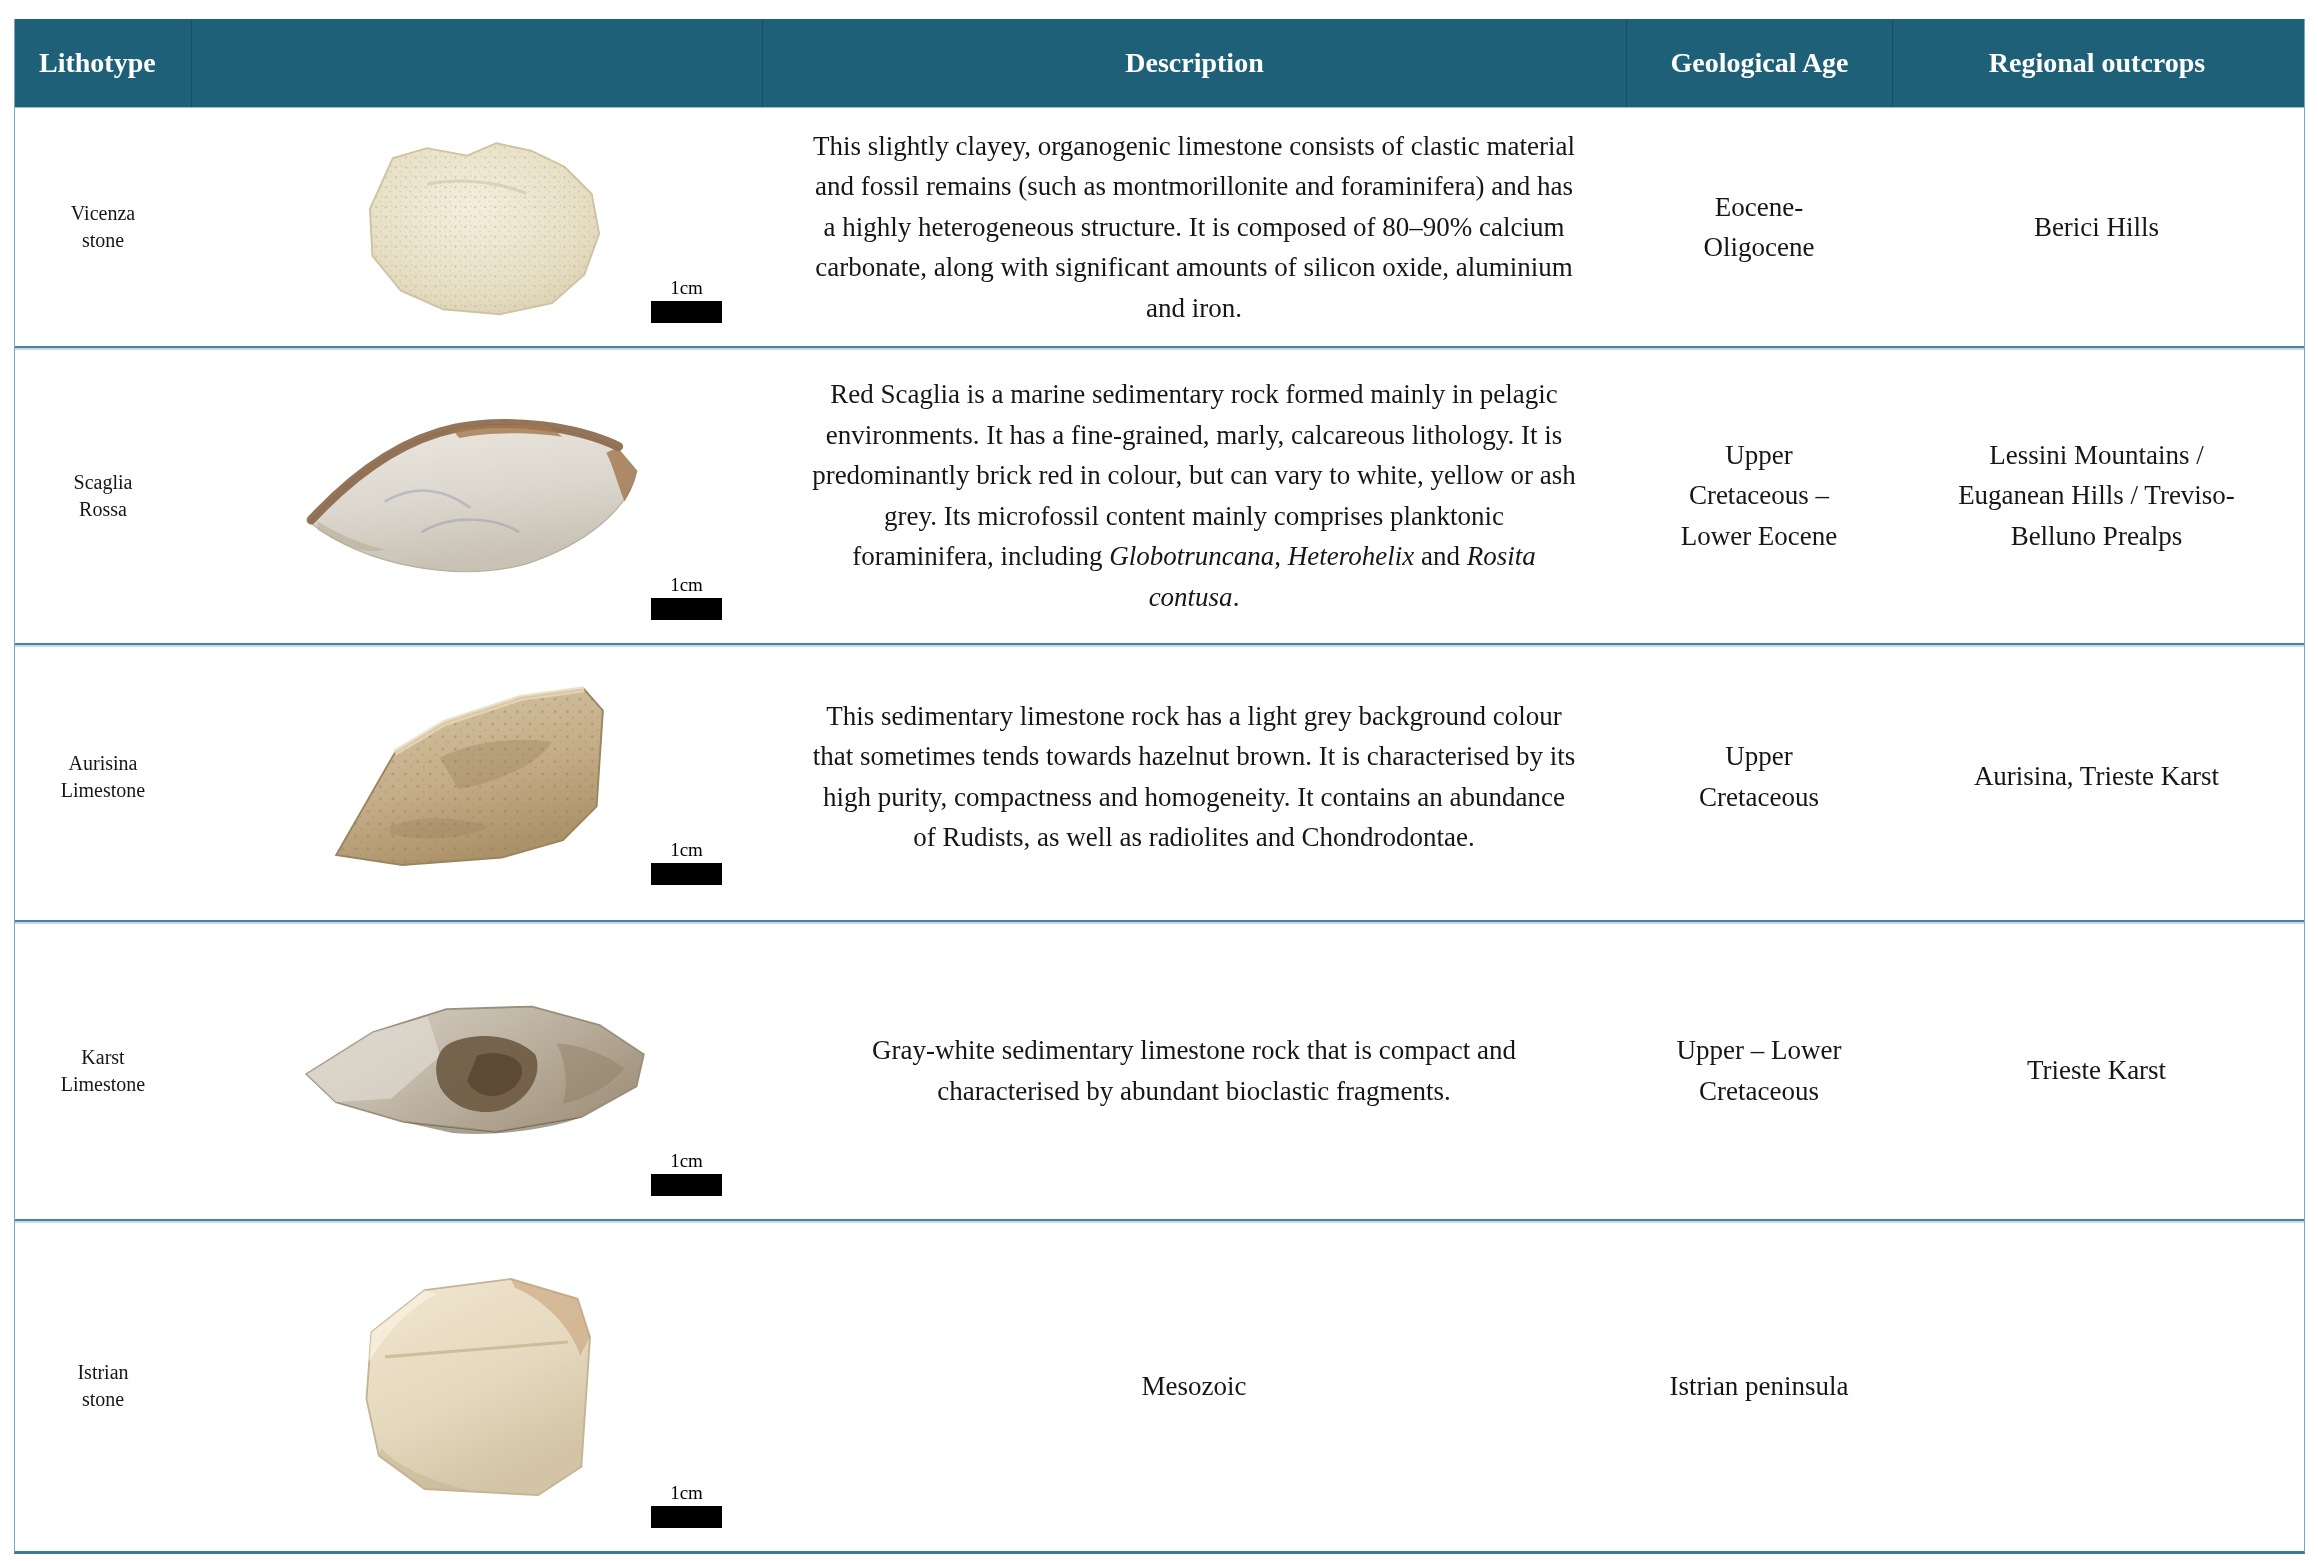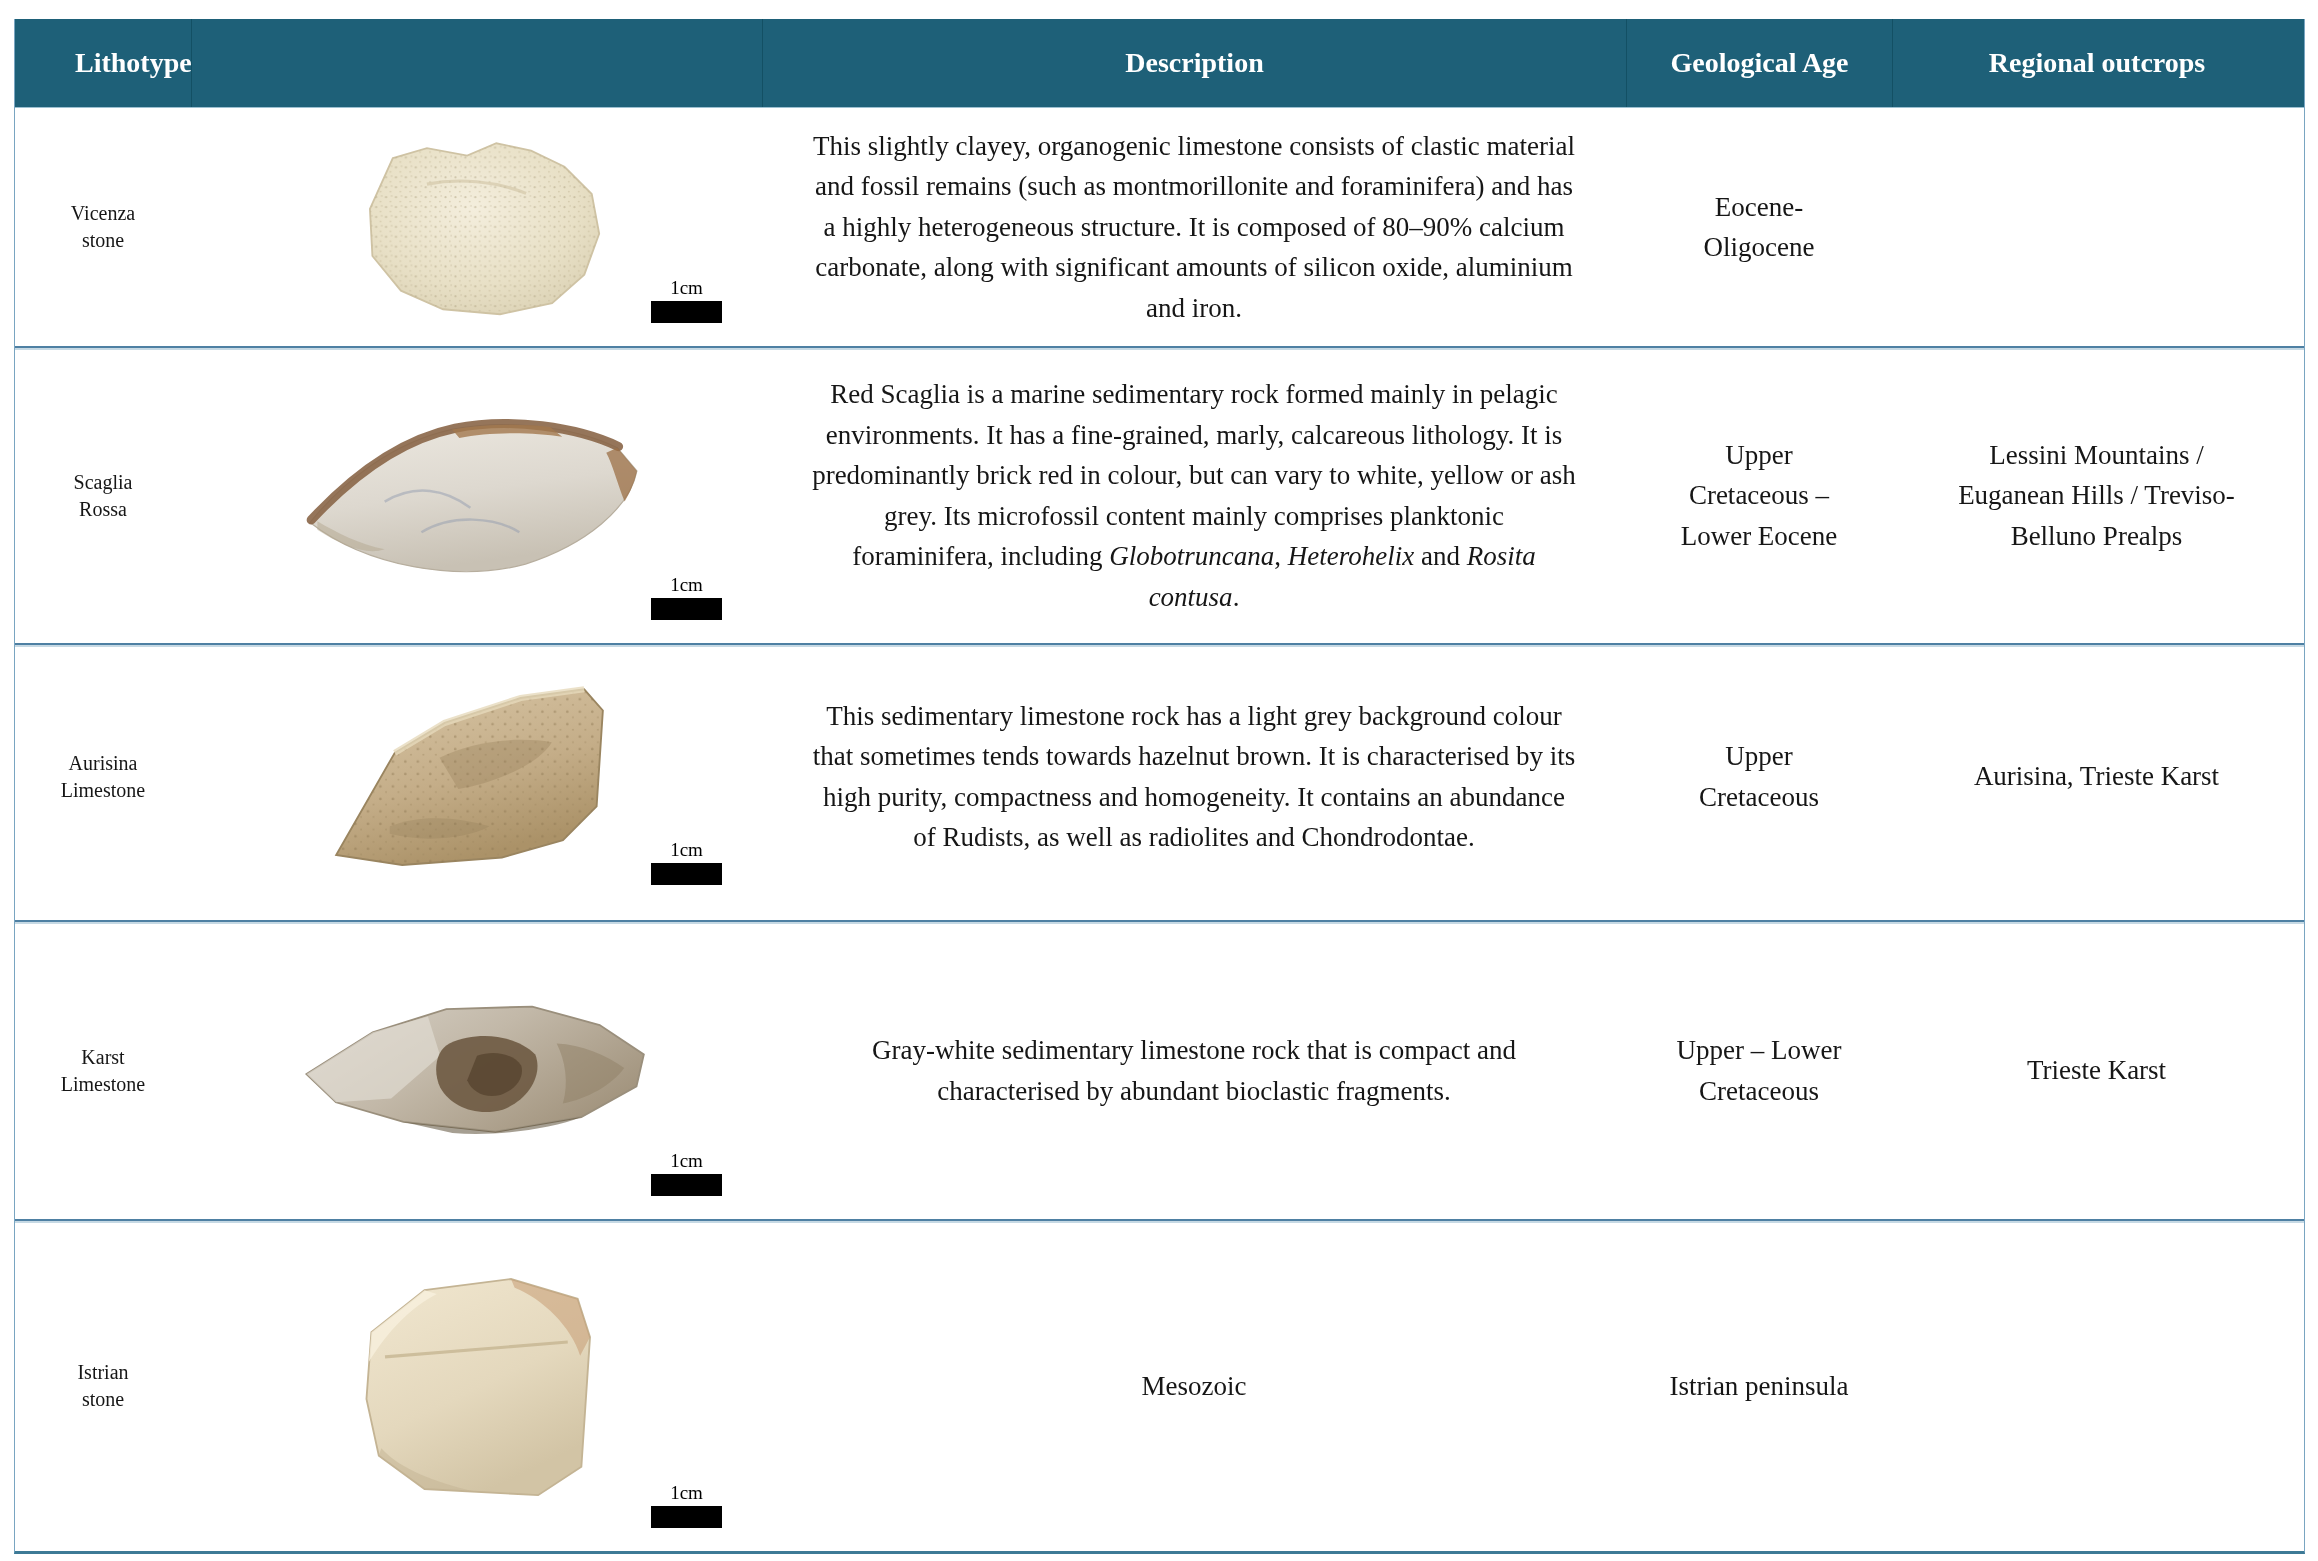--- a/index.html
+++ b/index.html
@@ -24,21 +24,21 @@
   }
   .grid-cols{display:grid;grid-template-columns:176px 571px 864px 266px 409px;}
   .header-row{
     height:89px;background:var(--header-bg);color:var(--header-text);
     border-bottom:1.9px solid #9cc0d1;
   }
   .header-cell{
     display:flex;align-items:center;justify-content:center;
     font-size:28px;font-weight:bold;text-align:center;
   }
-  .header-cell.first{justify-content:flex-start;padding-left:24px;margin-left:36px;}
+  .header-cell.first{justify-content:flex-start;padding-left:24px;}
   .header-cell + .header-cell{border-left:1.3px solid var(--header-sep);}
   .trow{position:relative;background:#ffffff;}
   .trow.sep{border-top:2.5px solid var(--divider);box-shadow:inset 0 1.9px 0 var(--divider-light);}
   .r1{height:238px;}
   .r2{height:297px;}
   .r3{height:265px;}
   .r4{height:299px;margin-top:12px;}
   .r5{height:332px;}
   .cell{position:relative;display:flex;align-items:center;justify-content:center;text-align:center;}
   .name-cell{font-size:20px;font-weight:normal;line-height:1.35;white-space:pre-line;}
@@ -89,20 +89,21 @@
         <div class="scalebar">
           <span class="lbl">1cm</span>
           <span class="bar"></span>
         </div>
       </div>
       <div class="cell desc-cell">
         <div class="desc-inner"><span>This slightly clayey, organogenic limestone consists of clastic material and fossil remains (such as montmorillonite and foraminifera) and has a highly heterogeneous structure. It is composed of 80–90% calcium carbonate, along with significant amounts of silicon oxide, aluminium and iron.</span></div>
       </div>
       <div class="cell age-cell">Eocene-
 Oligocene</div>
+      <div class="cell out-cell">Berici Hills</div>
     </div>
 
     <div class="grid-cols trow r2 sep">
       <div class="cell name-cell">Scaglia
 Rossa</div>
       <div class="cell specimen-cell">
         <svg width="355" height="209" viewBox="0 0 580 340">
           <defs>
             <linearGradient id="g2" x1="0" y1="0" x2="0.3" y2="1">
               <stop offset="0" stop-color="#ece8e0"></stop>

